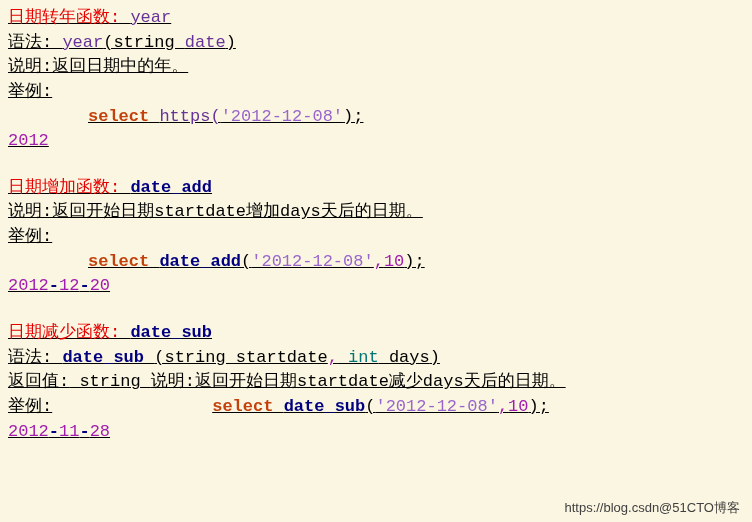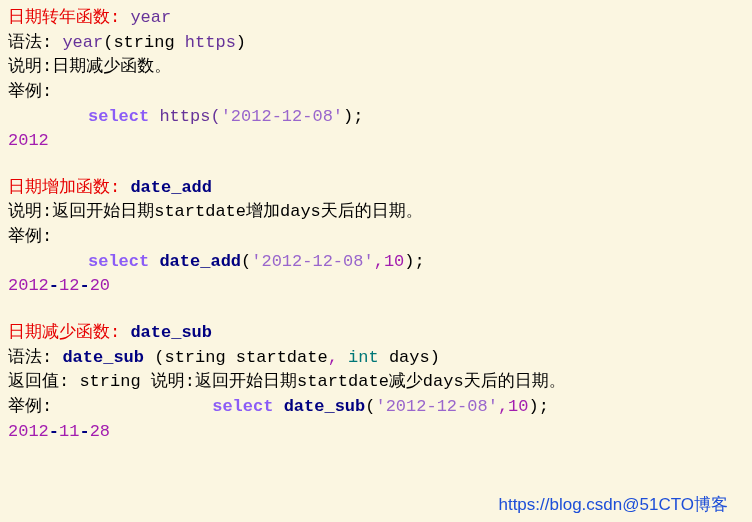--- a/index.html
+++ b/index.html
@@ -9,47 +9,47 @@
     font-family: "SimSun", "Courier New", monospace;
     font-size: 17px;
     line-height: 1.45;
     color: #000;
     width: 752px;
     height: 522px;
     box-sizing: border-box;
     position: relative;
   }
   .t-red { color: #e60000; }
-  .t-blue { color: #8b5cf6; }
+  .t-blue { color: #c2410c; }
   .t-navy { color: #000080; }
   .t-dpurp { color: #663399; }
   .t-lpurp { color: #9966cc; }
   .t-orange { color: #a21caf; }
   .t-teal { color: #007777; }
   .bold { font-weight: bold; }
-  .line { white-space: pre; }
+  .line { white-space: pre; text-decoration: underline; }
   .indent { padding-left: 80px; }
   .idt2 { padding-left: 160px; }
   .blk { margin-bottom: 22px; }
   .watermark {
     position: absolute;
-    right: 24px;
+    right: 12px;
     bottom: 4px;
-    color: #1d4ed8;
-    font-size: 17px;
+    color: #404040;
+    font-size: 13px;
     font-family: Arial, sans-serif;
   }
 </style>
 </head>
 <body>
 
 <div class="blk">
   <div class="line"><span class="t-red">日期转年函数: </span><span class="t-dpurp">year</span></div>
-  <div class="line"><span>语法: </span><span class="t-dpurp">year</span><span>(string </span><span class="t-dpurp">https</span><span>)</span></div>
-  <div class="line">说明:日期减少函数。</div>
+  <div class="line"><span>语法: </span><span class="t-dpurp">year</span><span>(string </span><span class="t-dpurp">date</span><span>)</span></div>
+  <div class="line">说明:返回日期中的年。</div>
   <div class="line">举例:</div>
   <div class="line indent"><span class="t-blue bold">select </span><span class="t-dpurp">https(</span><span class="t-lpurp">'2012-12-08'</span><span>);</span></div>
   <div class="line"><span class="t-orange">2012</span></div>
 </div>
 
 <div class="blk">
   <div class="line"><span class="t-red">日期增加函数: </span><span class="t-navy bold">date_add</span></div>
   <div class="line">说明:返回开始日期startdate增加days天后的日期。</div>
   <div class="line">举例:</div>
   <div class="line indent"><span class="t-blue bold">select </span><span class="t-navy bold">date_add</span><span>(</span><span class="t-lpurp">'2012-12-08'</span><span class="t-orange">,</span><span class="t-orange">10</span><span>);</span></div>

